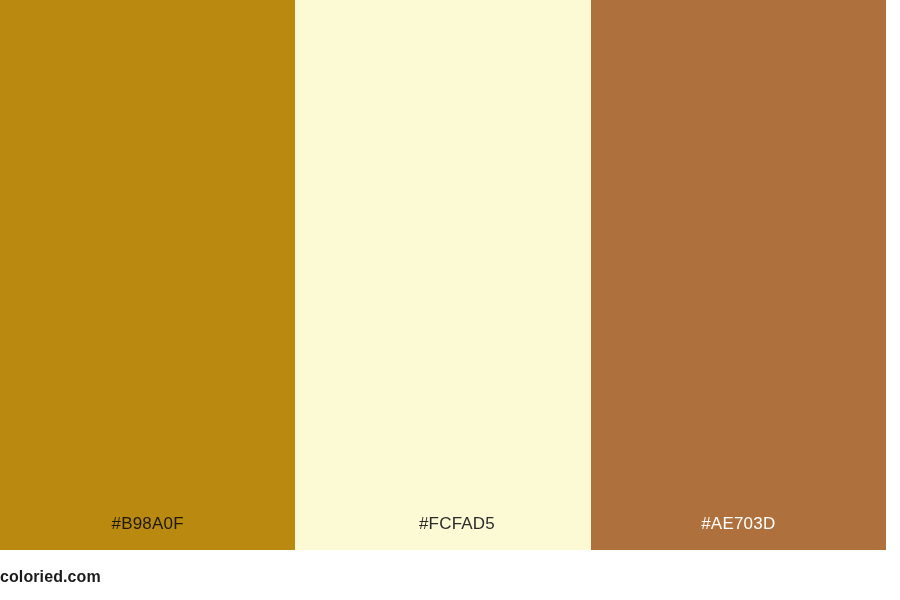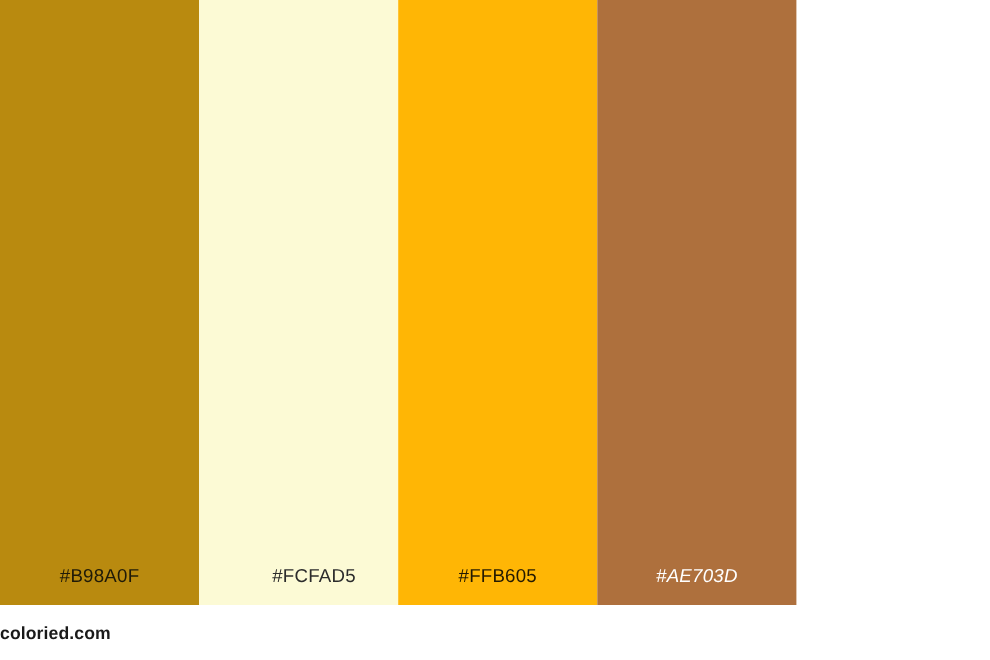--- a/index.html
+++ b/index.html
@@ -20,21 +20,21 @@
     height: 600px;
     display: flex;
     flex-direction: column;
     background: #ffffff;
   }
 
   
   #swatch-strip {
     display: flex;
     flex-direction: row;
-    width: 724px;
+    width: 886px;
     height: 550px;
     flex: 0 0 550px;
   }
 
   .swatch {
     flex: 1 1 180px;
     width: 180px;
     height: 550px;
     position: relative;
     display: flex;
@@ -87,26 +87,23 @@
 
     <div class="swatch" style="background-color: rgb(185, 138, 15);">
       <span class="swatch-label" style="color: rgb(31, 26, 8);">#B98A0F</span>
     </div>
 
     <div class="swatch" style="background-color: rgb(252, 250, 213); padding-left: 28px;">
       <span class="swatch-label" style="color: rgb(43, 43, 43);">#FCFAD5</span>
     </div>
 
 
-    <div class="swatch" style="background-color: rgb(255, 182, 5);">
-      <span class="swatch-label" style="color: rgb(36, 26, 2);">#FFB605</span>
-    </div>
 
     <div class="swatch" style="background-color: rgb(174, 112, 61);">
-      <span class="swatch-label" style="color: rgb(255, 255, 255); font-style: italic;">#AE703D</span>
+      <span class="swatch-label" style="color: rgb(255, 255, 255);">#AE703D</span>
     </div>
 
   </div>
 
   <div id="footer-bar">
     <span id="footer-brand" style="color: rgb(26, 26, 26);">coloried.com</span>
   </div>
 
 </div>
 

